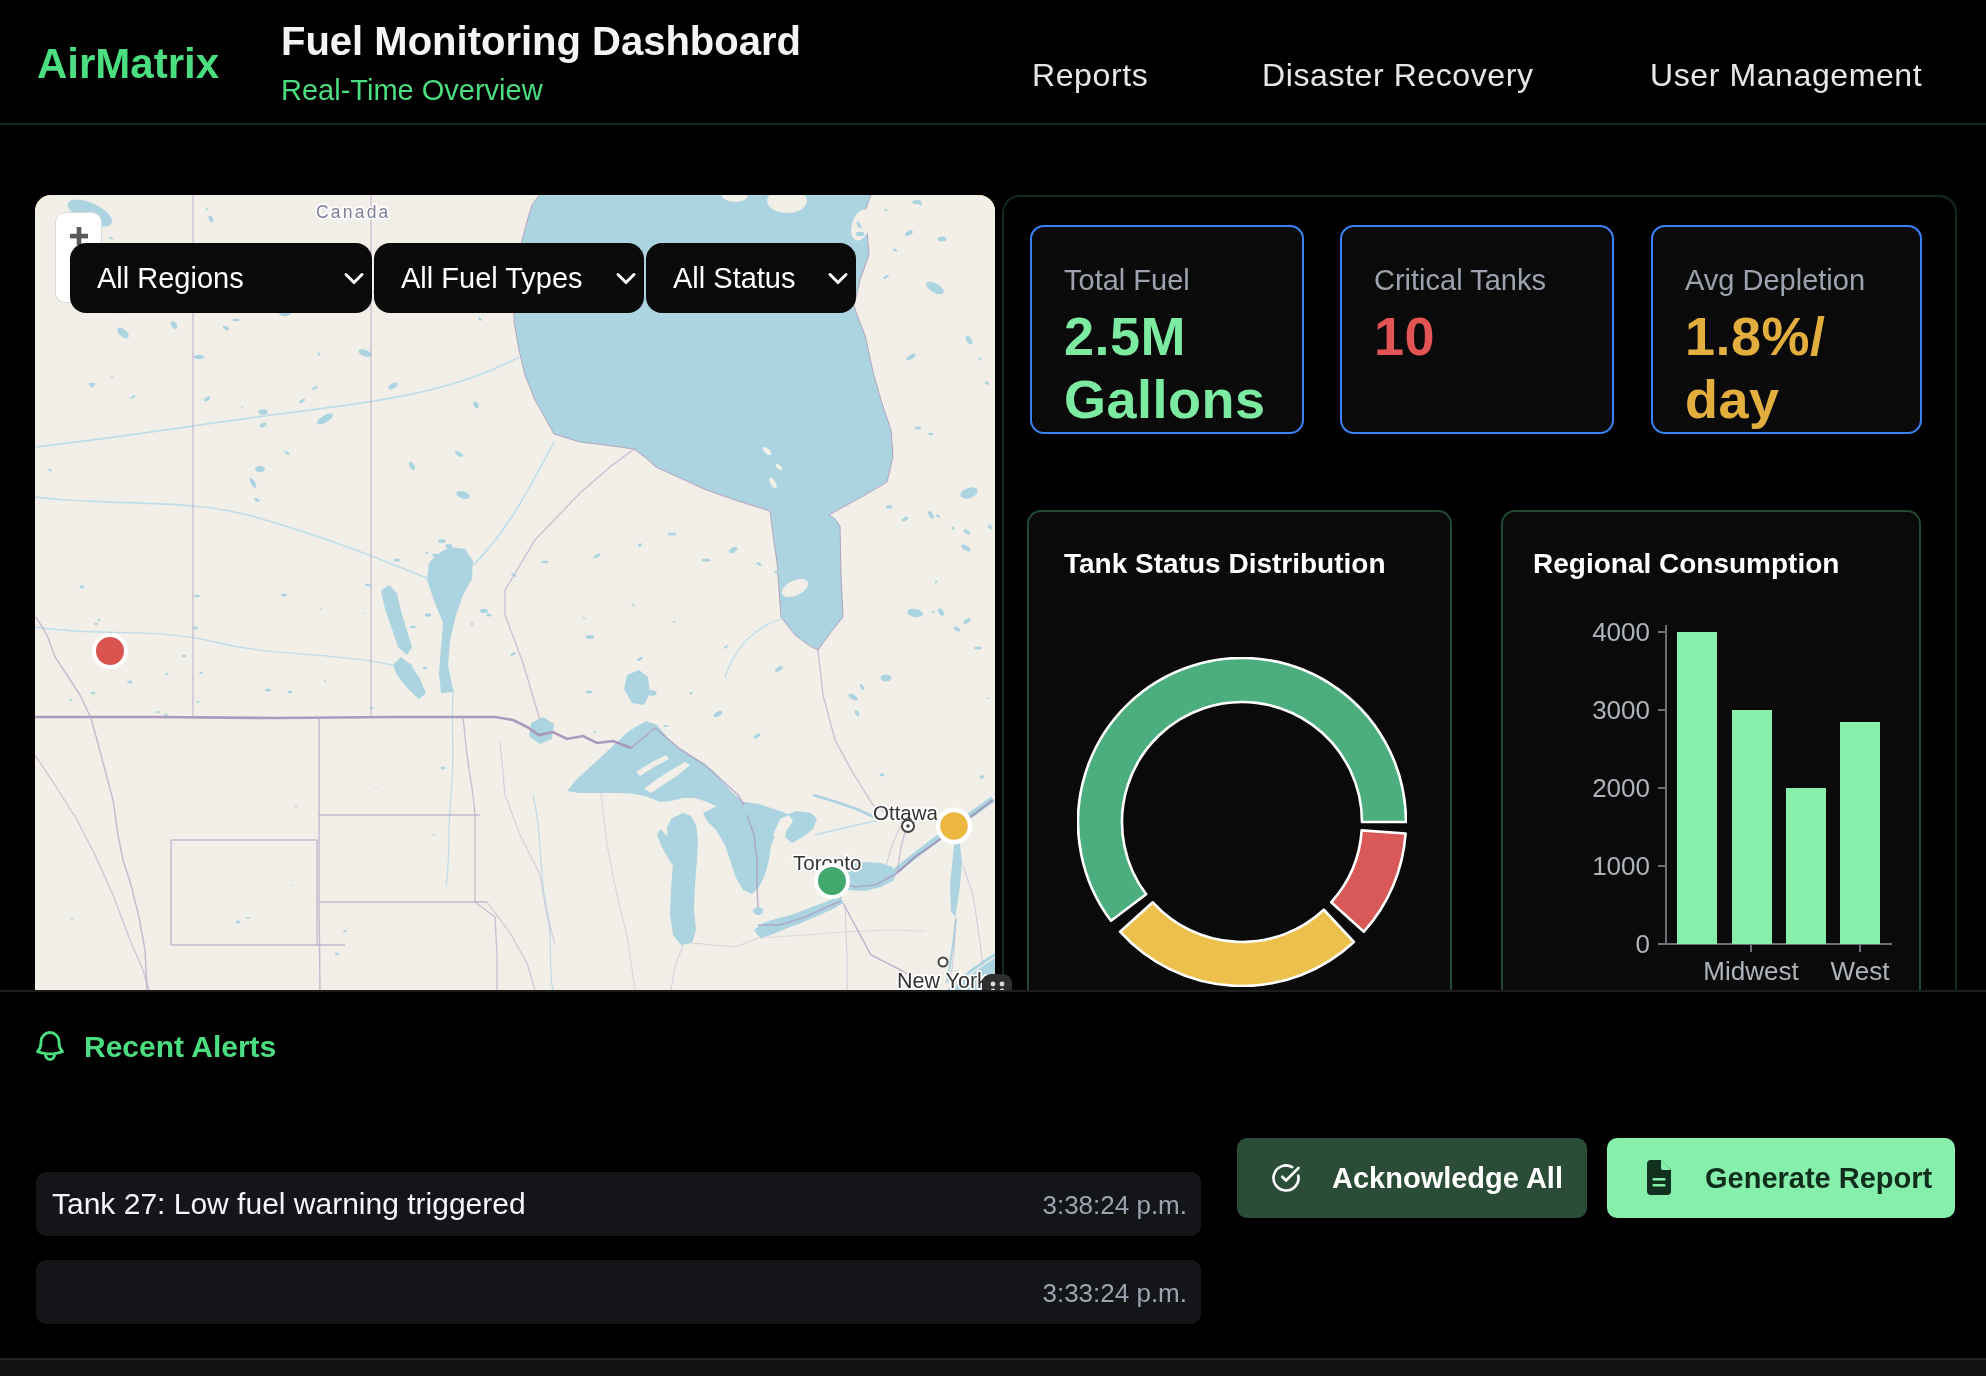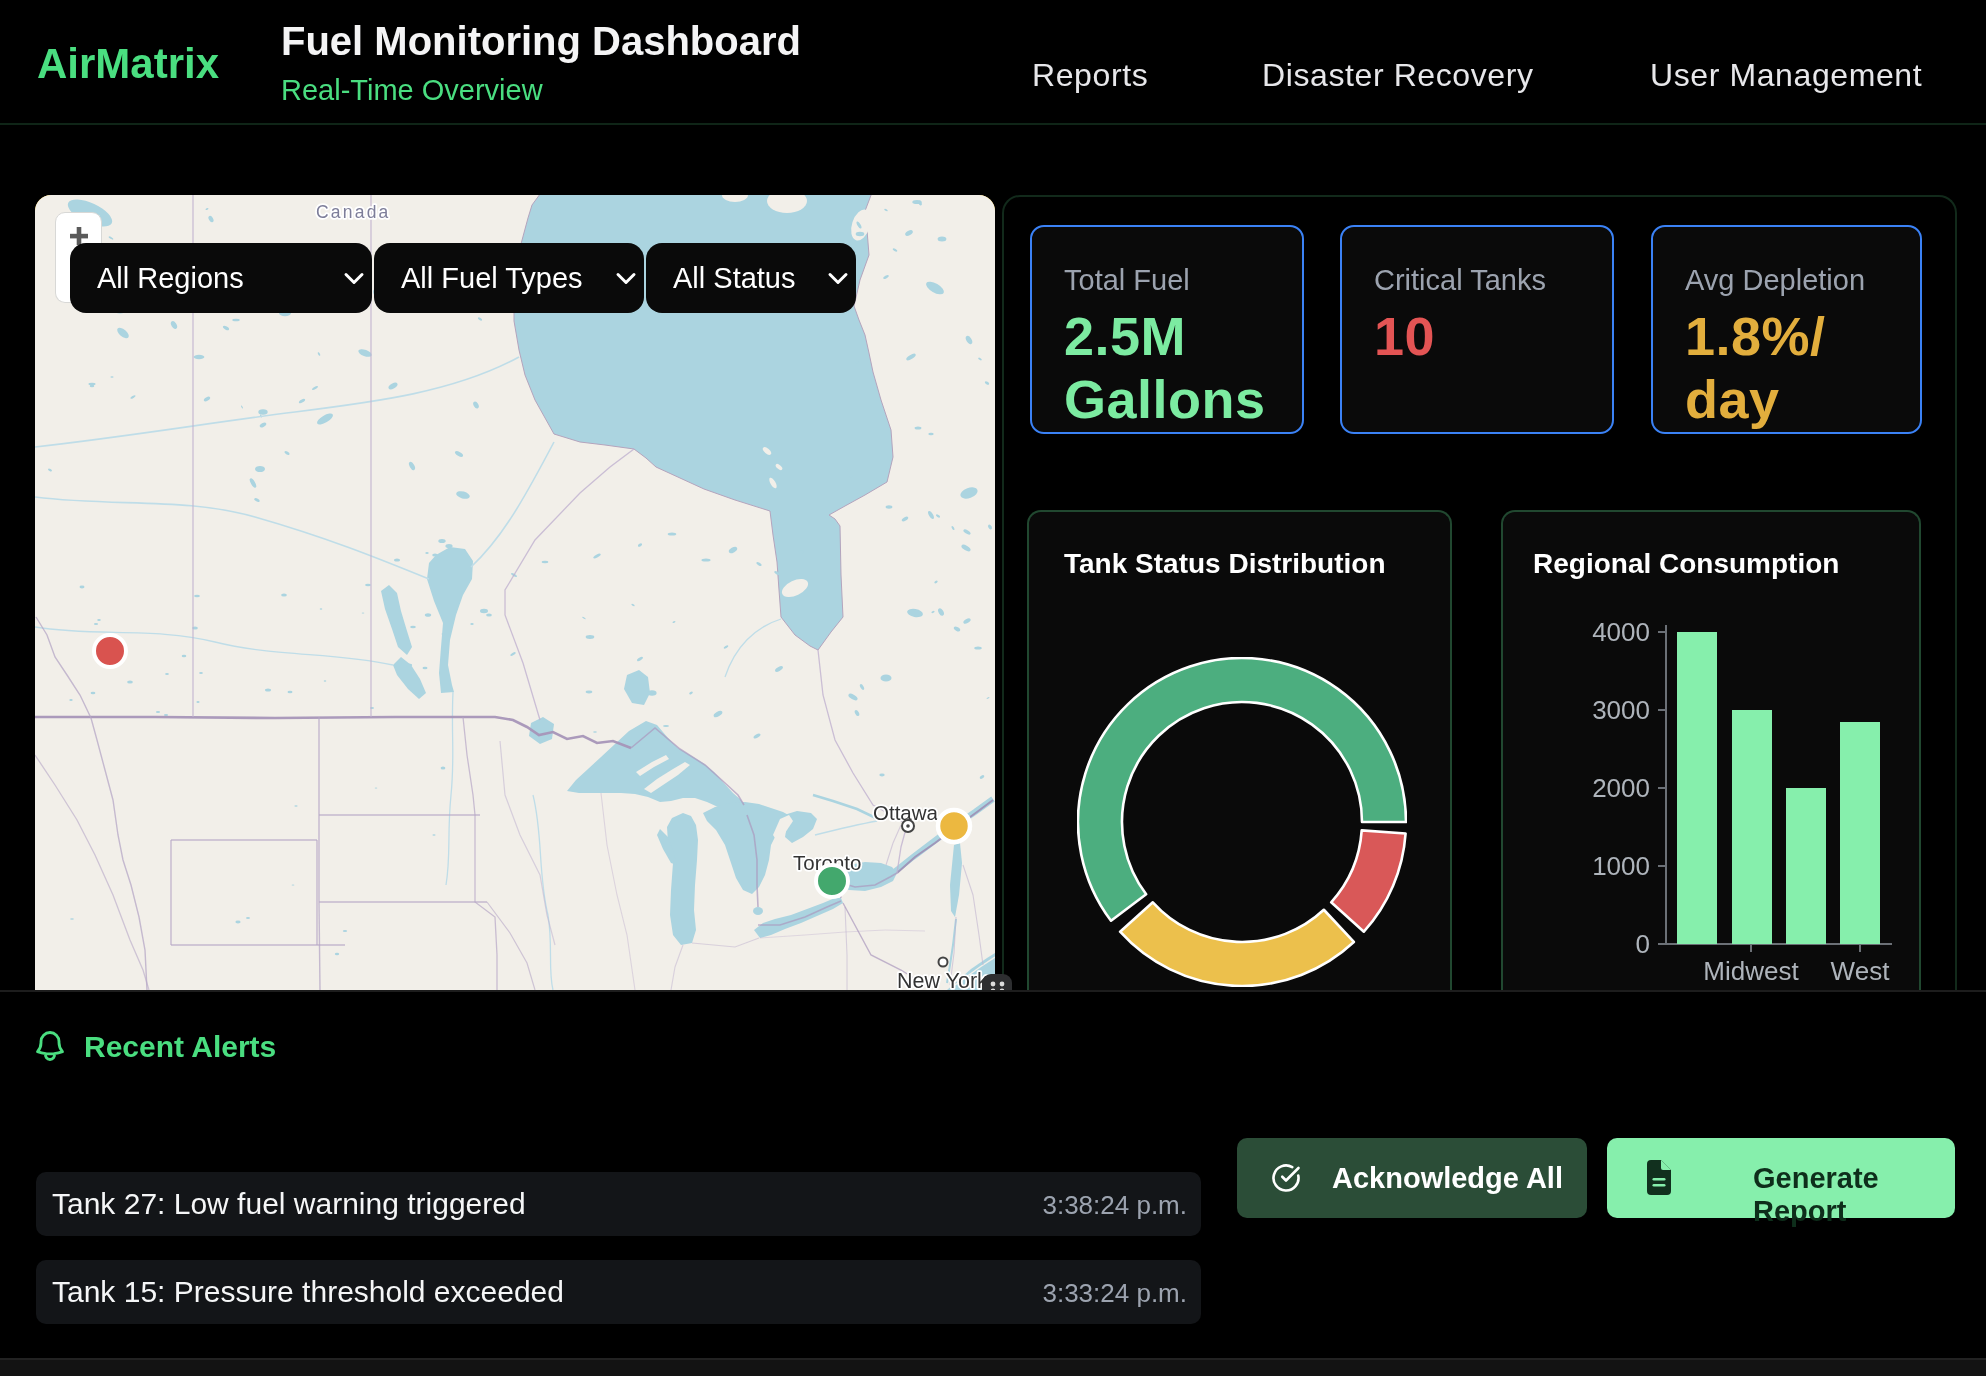--- a/index.html
+++ b/index.html
@@ -391,34 +391,33 @@
   <svg class="abs" style="left:32px; top:35px;" width="36" height="38" viewBox="0 0 24 24" fill="none" stroke="#4ade80" stroke-width="1.9" stroke-linecap="round" stroke-linejoin="round">
     <path d="M14.857 17.082a23.848 23.848 0 0 0 5.454-1.31A8.967 8.967 0 0 1 18 9.75V9A6 6 0 0 0 6 9v.75a8.967 8.967 0 0 1-2.312 6.022c1.733.64 3.56 1.085 5.455 1.31m5.714 0a24.255 24.255 0 0 1-5.714 0m5.714 0a3 3 0 1 1-5.714 0"></path>
   </svg>
   <div class="abs" style="left:84px; top:38px; font-size:30px; font-weight:700; color:#4ade80;">Recent Alerts</div>
 
   <div class="arow" style="top:180px;">
     <div class="m">Tank 27: Low fuel warning triggered</div>
       <div class="ts">3:38:24 p.m.</div>
   </div>
   <div class="arow" style="top:268px;">
-    <div class="m">Tank 15: Pressure threshold exceeded</div>
       <div class="ts">3:33:24 p.m.</div>
   </div>
 
   <div class="btn" style="left:1237px; width:350px; background:#2b4d37; color:#fff;">
     <svg class="abs" style="left:34px; top:25px;" width="30" height="30" viewBox="0 0 24 24" fill="none" stroke="#fff" stroke-width="2.1" stroke-linecap="round" stroke-linejoin="round">
       <path d="M21.801 10A10 10 0 1 1 17 3.335"></path>
         <path d="m9 11 3 3L22 4"></path>
     </svg>
     <div class="abs" style="left:95px; top:24px;">Acknowledge All</div>
   </div>
   <div class="btn" style="left:1607px; width:348px; background:#86efac; color:#0e2e1b;">
     <svg class="abs" style="left:40px; top:22px;" width="25" height="35" viewBox="0 0 25 35">
       <path d="M4 0 H14 L24 10 V31 a4 4 0 0 1 -4 4 H4 a4 4 0 0 1 -4 -4 V4 a4 4 0 0 1 4 -4 Z" fill="#11301e"></path>
       <path d="M14 0 L24 10 H16 a2 2 0 0 1 -2 -2 Z" fill="#86efac"></path>
       <rect x="5.5" y="18" width="13" height="2.6" rx="1.3" fill="#86efac"></rect>
       <rect x="5.5" y="24" width="13" height="2.6" rx="1.3" fill="#86efac"></rect>
     </svg>
-    <div class="abs" style="left:98px; top:24px;margin-left:48px;">Generate Report</div>
+    <div class="abs" style="left:98px; top:24px;">Generate Report</div>
   </div>
 </div>
 <div id="footerstrip"></div>
 
 </body></html>

